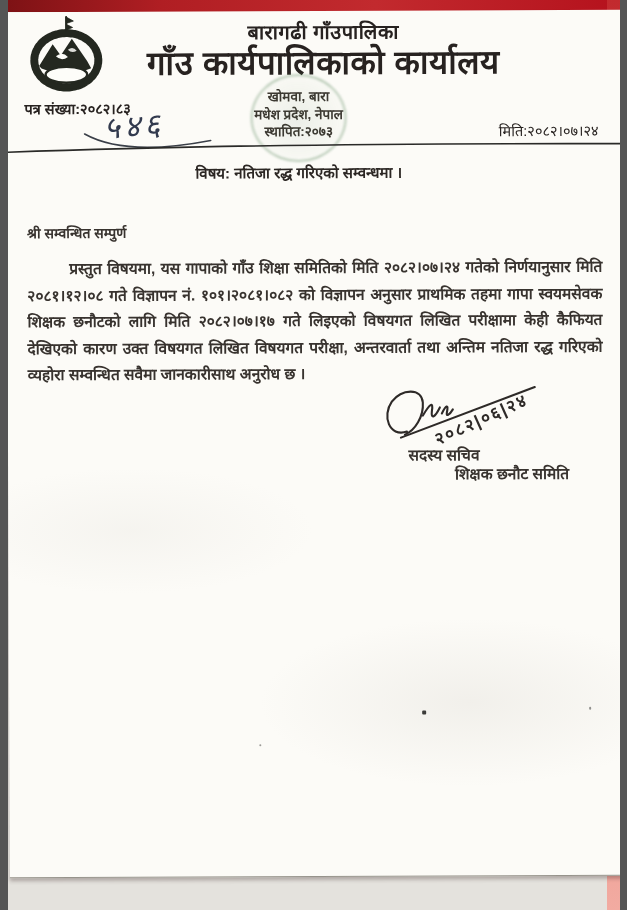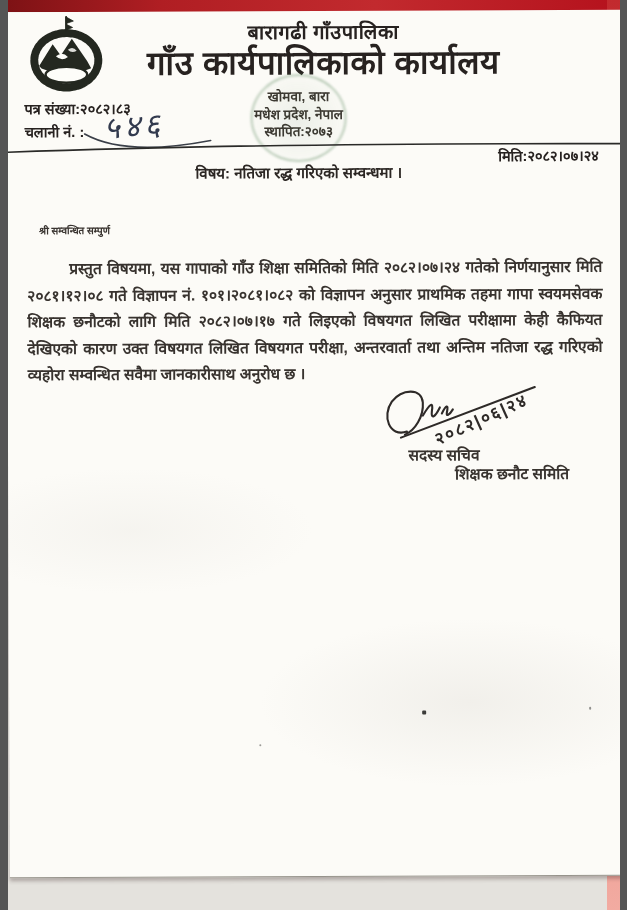--- a/index.html
+++ b/index.html
@@ -51,27 +51,27 @@
     background:radial-gradient(circle,rgba(93,138,96,.10),rgba(93,138,96,.02) 70%);
   }
   .meta-left{position:absolute;left:18px;top:86px;font-size:14.5px;font-weight:bold;line-height:23px;}
   .chalani-row{display:flex;align-items:flex-start;}
   .chalani-num{
     position:absolute;left:97px;top:92px;
     font-size:31px;font-weight:normal;color:var(--pen-ink);
     transform:rotate(-4deg);letter-spacing:4px;font-style:italic;
   }
   .num-swoosh{position:absolute;left:76px;top:118px;}
-  .meta-date{position:absolute;right:22px;top:110px;font-size:14.5px;font-weight:bold;margin-top:25px;}
+  .meta-date{position:absolute;right:22px;top:110px;font-size:14.5px;font-weight:normal;}
   .header-rule{position:absolute;left:0;top:127px;width:100%;height:18px;}
   .subject{
     position:absolute;left:0;right:30px;top:151px;text-align:center;
     font-size:15px;font-weight:bold;color:#2c2724;
   }
-  .salutation{position:absolute;left:20px;top:211px;font-size:10px;font-weight:600;color:var(--ink-body);margin-left:12px;}
+  .salutation{position:absolute;left:20px;top:211px;font-size:14px;font-weight:600;color:var(--ink-body);}
   .body-text{
     position:absolute;left:20px;right:19px;top:244px;
     font-size:15.5px;font-weight:600;line-height:26.5px;color:var(--ink-body);
     text-align:justify;text-indent:42px;
   }
   .body-text span.u{text-underline-offset:3px;}
   .sign-block{position:absolute;right:28px;top:371px;width:235px;height:110px;}
   .sig-scribble{position:absolute;left:18px;top:0px;}
   .sig-date{
     position:absolute;left:72px;top:26px;
@@ -114,23 +114,20 @@
 
     <div class="stamp-block">
       <span class="ring"></span>
       <div>खोमवा, बारा</div>
       <div>मधेश प्रदेश, नेपाल</div>
       <div>स्थापित:२०७३</div>
     </div>
 
     <div class="meta-left">
       <div>पत्र संख्या:२०८२।८३</div>
-      <div class="chalani-row">
-        <span>चलानी नं. :</span>
-      </div>
     </div>
     <div class="chalani-num">५४६</div>
     <svg class="num-swoosh" width="130" height="24">
       <path d="M2 4 C 34 22, 80 20, 128 11" stroke="#3a3f48" stroke-width="1.6" fill="none" stroke-linecap="round"></path>
     </svg>
     <div class="meta-date">मिति:२०८२।०७।२४</div>
 
     <svg class="header-rule" width="614" height="18" viewBox="0 0 614 18" preserveAspectRatio="none">
       <path d="M0 13 C 120 9, 300 5, 614 7" stroke="#2a2a28" stroke-width="1.6" fill="none"></path>
     </svg>

